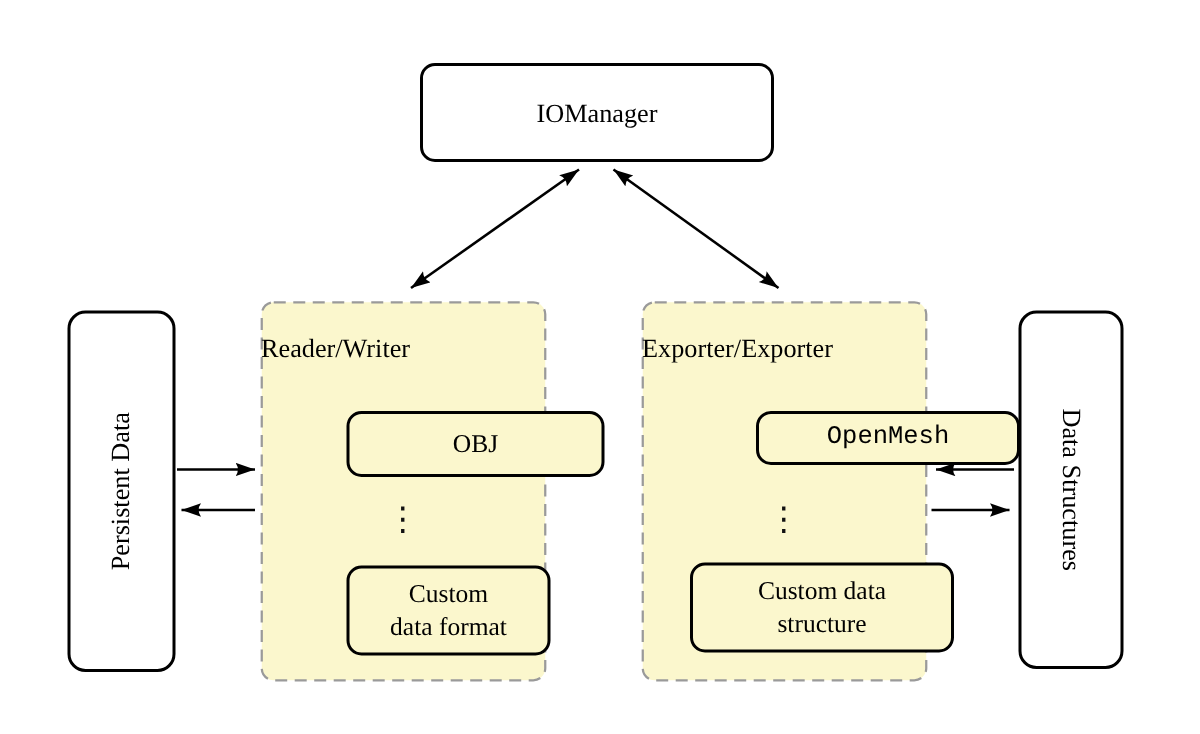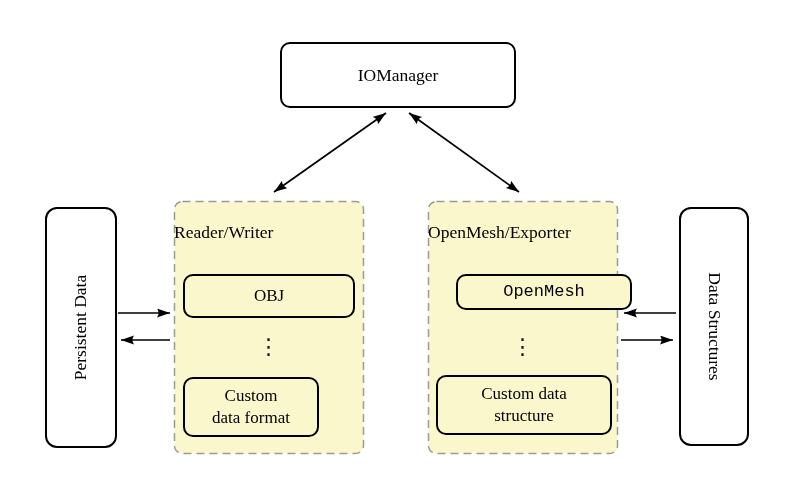--- a/index.html
+++ b/index.html
@@ -46,25 +46,26 @@
     background: var(--panel-fill, #FBF7CD);
     border: 2.5px solid #000;
     border-radius: 10px;
     display: flex;
     flex-direction: column;
     align-items: center;
     justify-content: center;
     font-size: 17px;
     line-height: 1.3;
     text-align: center;
+    margin-left: 48px;
   }
   .box-obj         { left: 183px; top: 274px; width: 172px; height: 44px; }
   .box-customfile  { left: 183px; top: 377px; width: 136px; height: 60px; }
   .box-openmesh    { left: 456px; top: 274px; width: 176px; height: 36px; font-family: Liberation Mono, monospace; }
-  .box-customdata  { left: 436px; top: 375px; width: 176px; height: 60px; }
+  .box-customdata  { left: 412px; top: 375px; width: 176px; height: 60px; }
 
   .dots {
     position: absolute;
     width: 189px;
     text-align: center;
     font-family: "DejaVu Sans", sans-serif;
     font-size: 22px;
     line-height: 1;
     color: #111;
   }
@@ -116,21 +117,21 @@
       <span>OBJ</span>
     </div>
 
     <div class="dots left">⋮</div>
 
     <div class="inner-box box-customfile">
       <span>Custom</span>
       <span>data format</span>
     </div>
 
-    <div class="panel-title right">OpenMesh/Exporter</div>
+    <div class="panel-title right">Exporter/Exporter</div>
 
     <div class="inner-box box-openmesh">
       <span>OpenMesh</span>
     </div>
 
     <div class="dots right">⋮</div>
 
     <div class="inner-box box-customdata">
       <span>Custom data</span>
       <span>structure</span>

